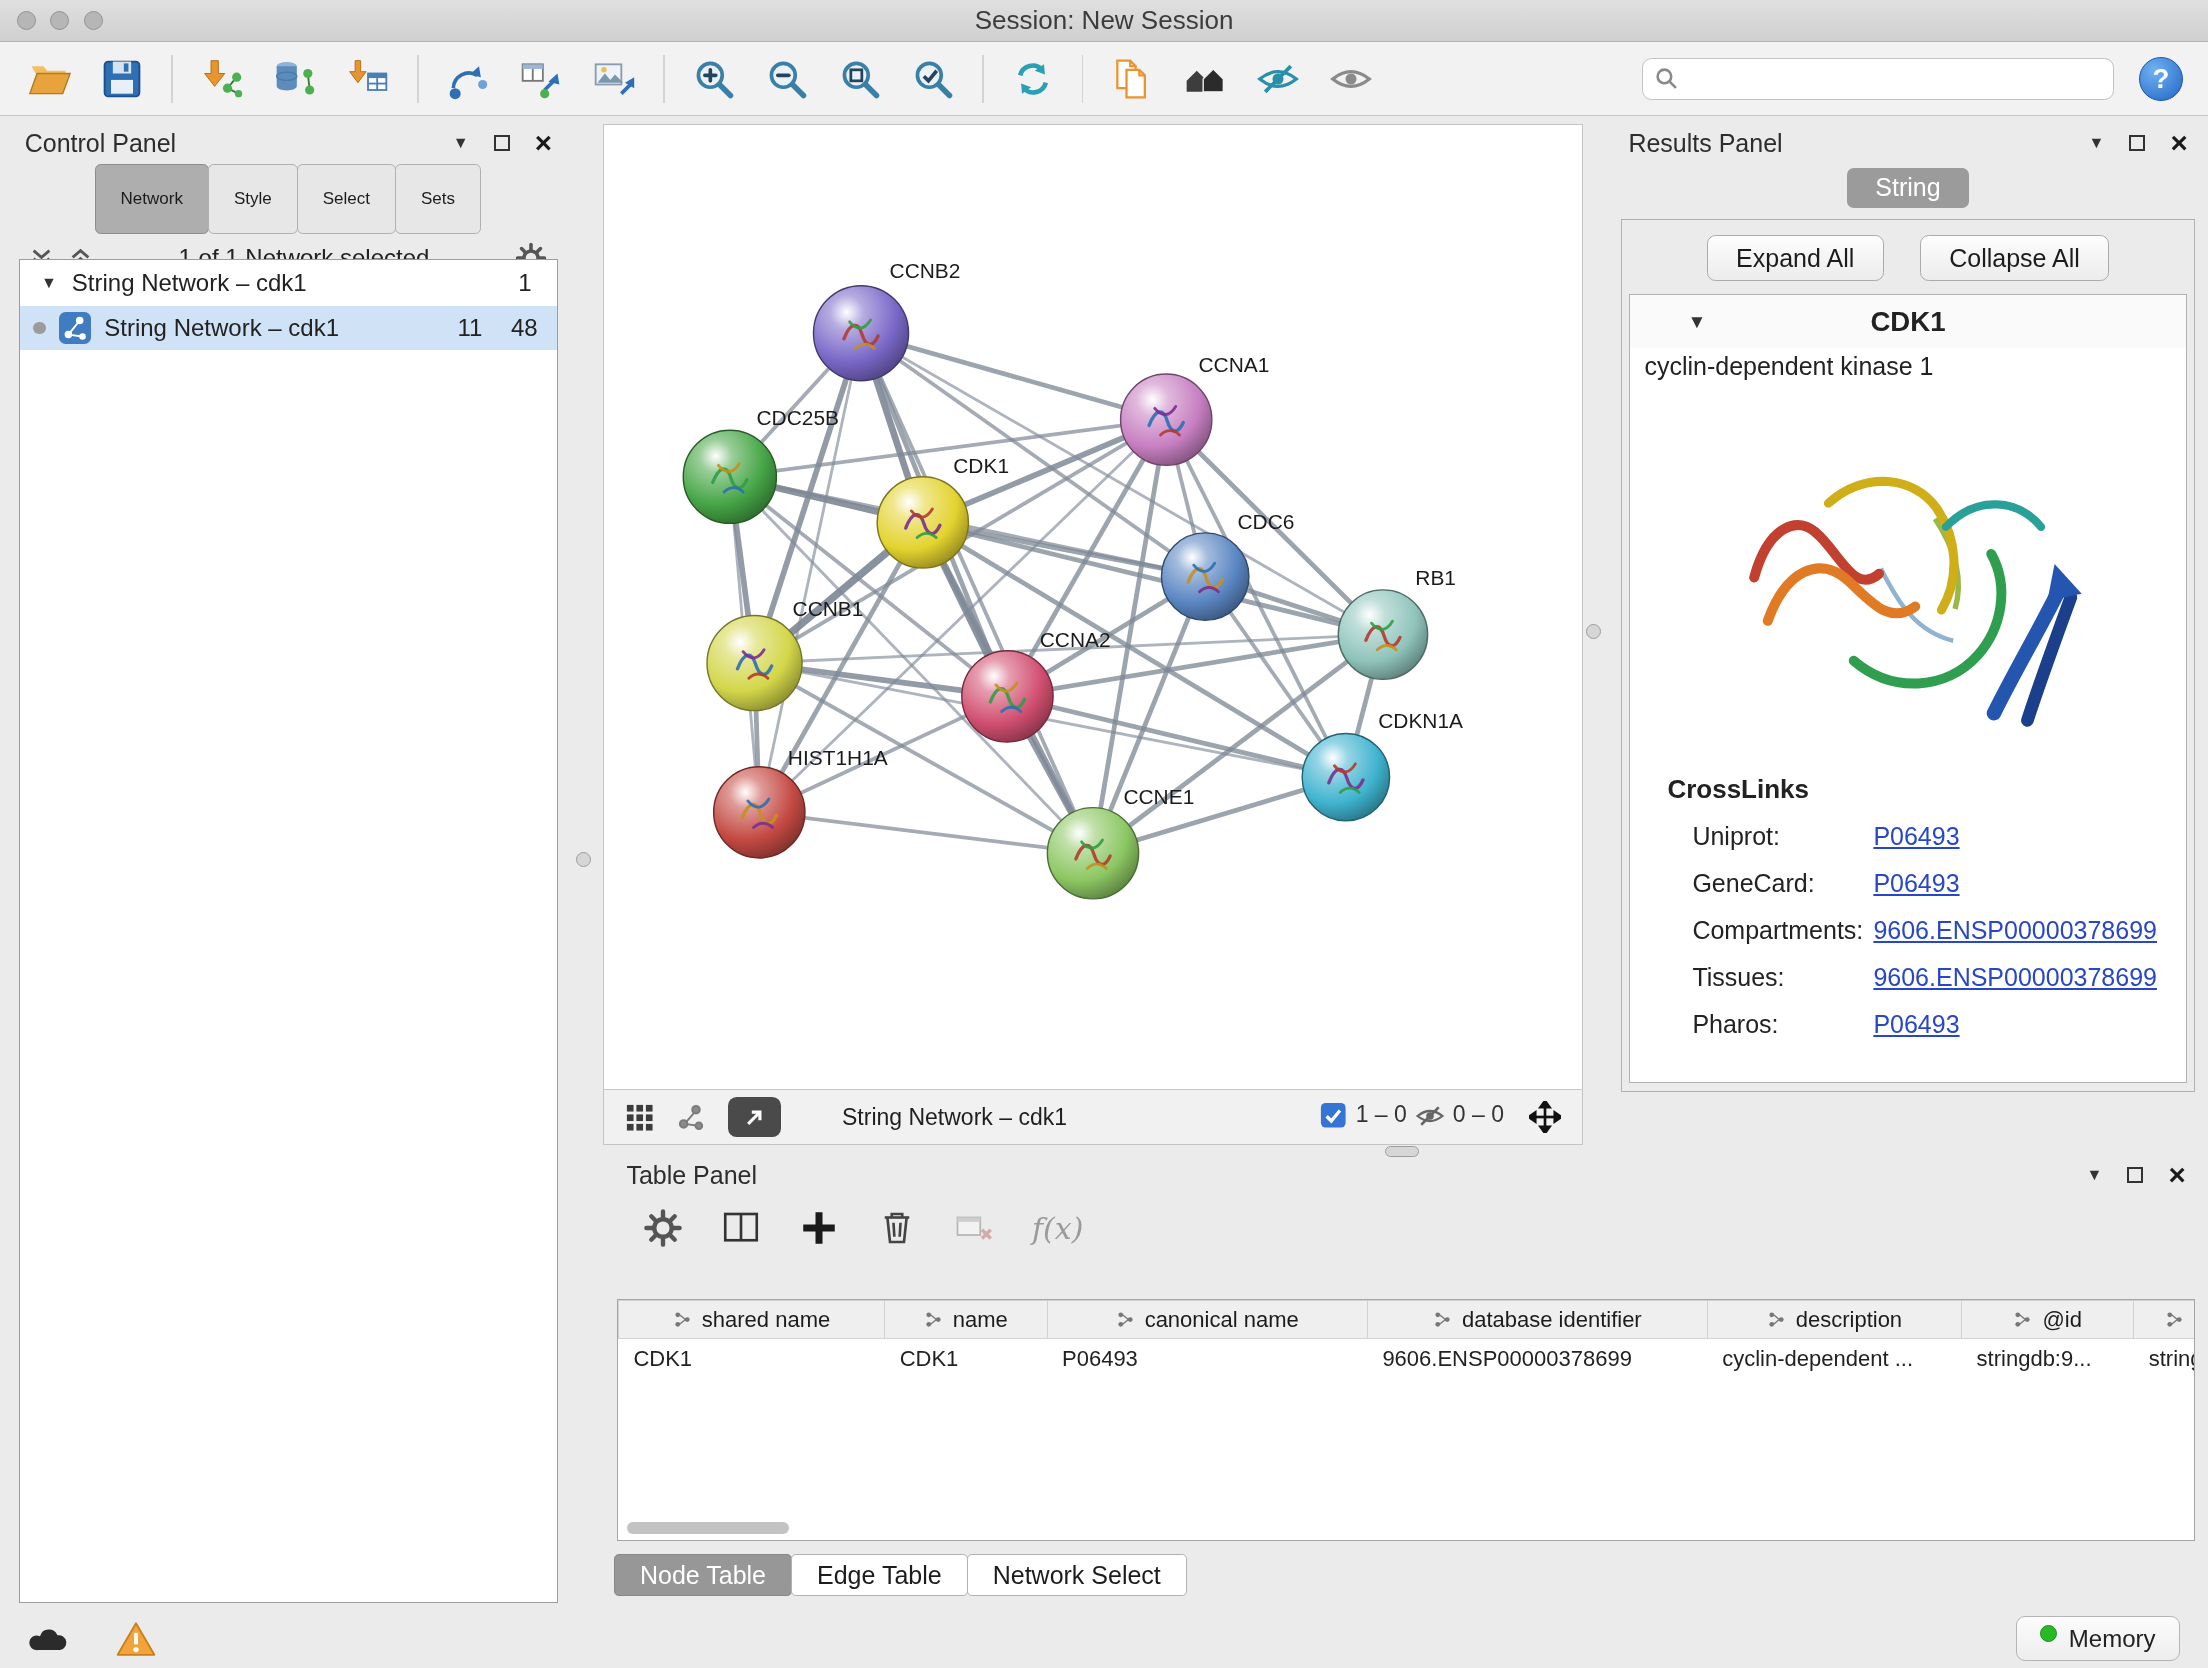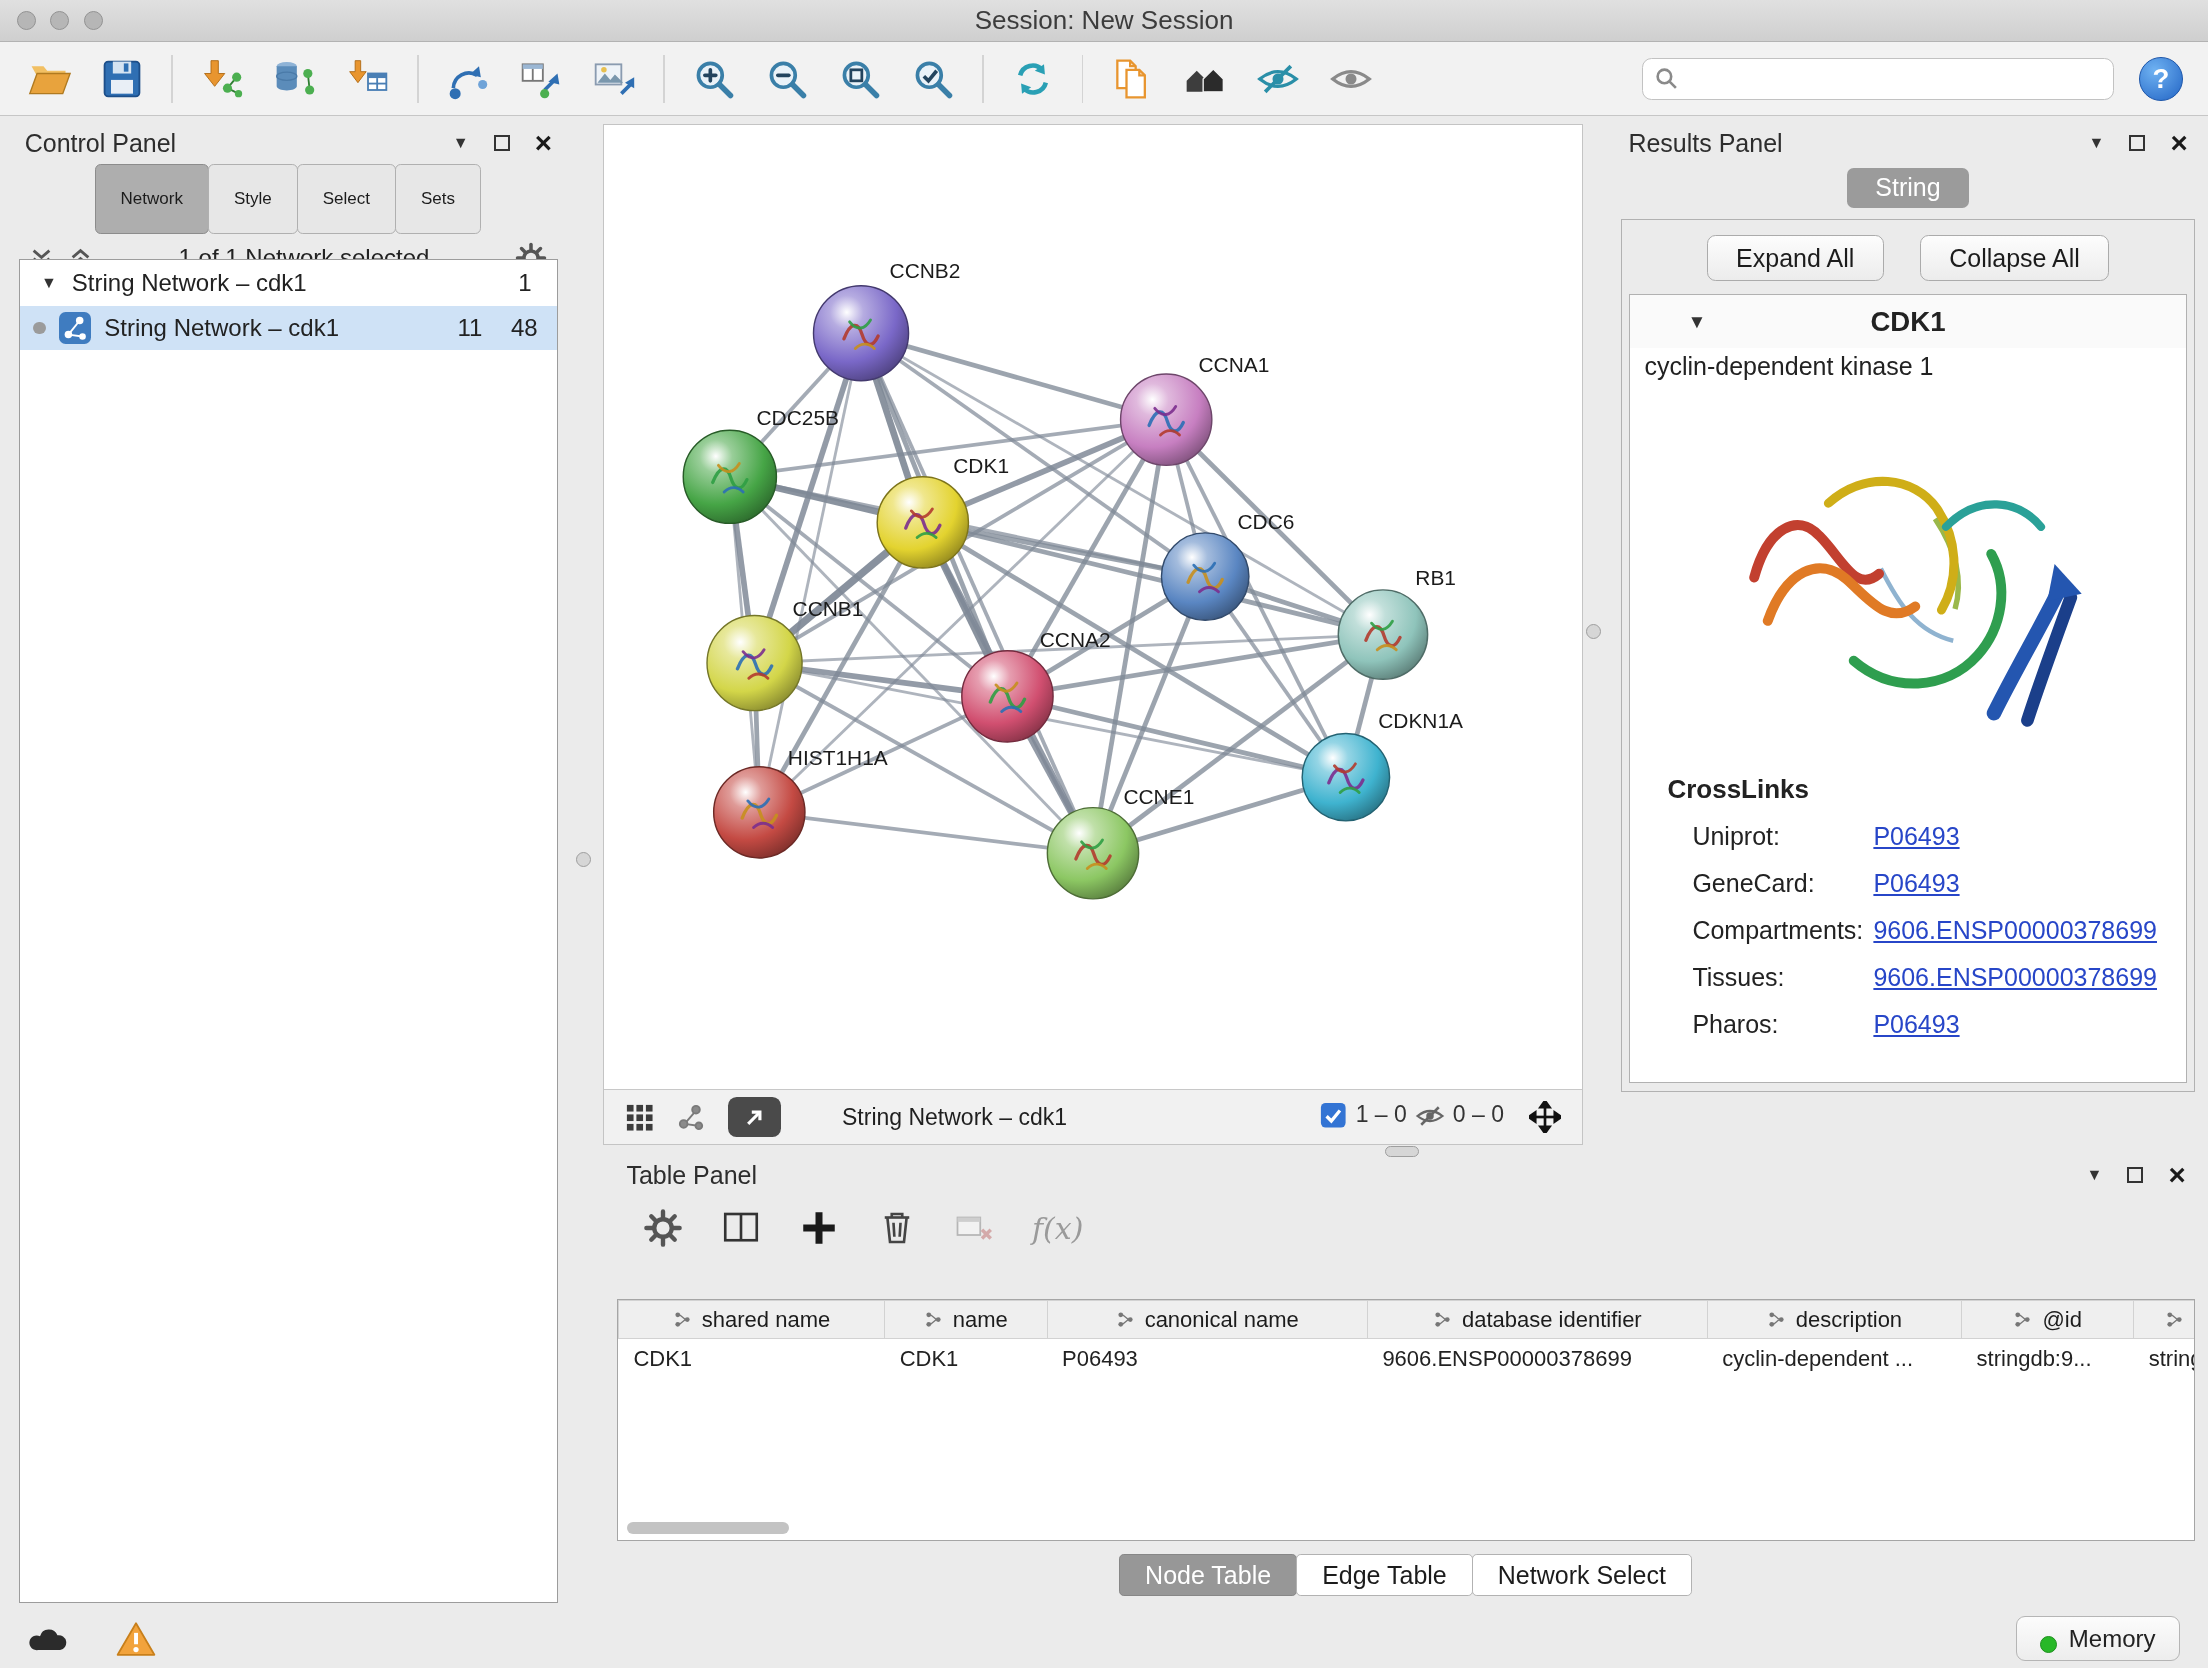--- a/index.html
+++ b/index.html
@@ -74,27 +74,27 @@
 #table-panel{position:absolute;left:615px;top:1156px;width:1582px;height:439px}
 #tp-toolbar{display:flex;align-items:center;gap:36px;height:68px;padding-left:27px}
 #tp-toolbar svg{width:42px;height:42px}
 .fx{font-family:"DejaVu Serif","Liberation Serif",serif;font-style:italic;color:#9a9a9a;font-size:30px}
 #tp-tablebox{position:absolute;left:1.9px;right:1.9px;top:143px;height:242px;background:#fff;border:1px solid #a5a5a5;overflow:hidden}
 #tp-table{border-collapse:collapse;table-layout:fixed;width:1722px}
 #tp-table th{background:#efefef;border:1px solid #d2d2d2;height:38px;font-weight:normal;font-size:22px;color:#1c1c1c}
 #tp-table th .thwrap{display:flex;align-items:center;justify-content:center;gap:10px}
 #tp-table td{height:40px;font-size:22px;padding-left:15px;vertical-align:middle}
 #tp-hscroll{position:absolute;left:9.5px;bottom:5.7px;width:162px;height:12.4px;background:#c3c3c3;border-radius:6.7px}
-#tp-tabs{position:absolute;left:0;right:0;top:398px;display:flex;justify-content:center}
+#tp-tabs{position:absolute;left:0;right:0;top:398px;display:flex;justify-content:flex-start}
 .tp-tab{font-size:25px;padding:5.7px 25px;background:#fff;border:1px solid #b2b2b2;margin-left:-1px;border-radius:4.8px;color:#1c1c1c}
 .tp-tab.sel{background:#979797;color:#fff;border-color:#878787}
 
 
 #statusbar{position:absolute;left:0;right:0;bottom:0;height:59px;display:flex;align-items:center;padding:0 28.5px;gap:42px}
-#memory-btn{margin-left:auto;display:flex;align-items:flex-end;gap:11.4px;border:1px solid #b5b5b5;border-radius:9px;background:linear-gradient(#fcfcfc,#ededed);padding:7.6px 23px;font-size:24px}
+#memory-btn{margin-left:auto;display:flex;align-items:flex-start;gap:11.4px;border:1px solid #b5b5b5;border-radius:9px;background:linear-gradient(#fcfcfc,#ededed);padding:7.6px 23px;font-size:24px}
 .memdot{width:17px;height:17px;border-radius:50%;background:#28b828;border:1px solid #1e8f1e}
 
 
 .handle{position:absolute;background:#d6d6d6;border:1px solid #9e9e9e;border-radius:50%}
 #h1{left:576px;top:852px;width:15px;height:15px}
 #h2{left:1586px;top:624px;width:15px;height:15px}
 #h3{left:1385px;top:1146px;width:34px;height:10.5px;border-radius:5.7px}
 </style>
 </head>
 <body>

